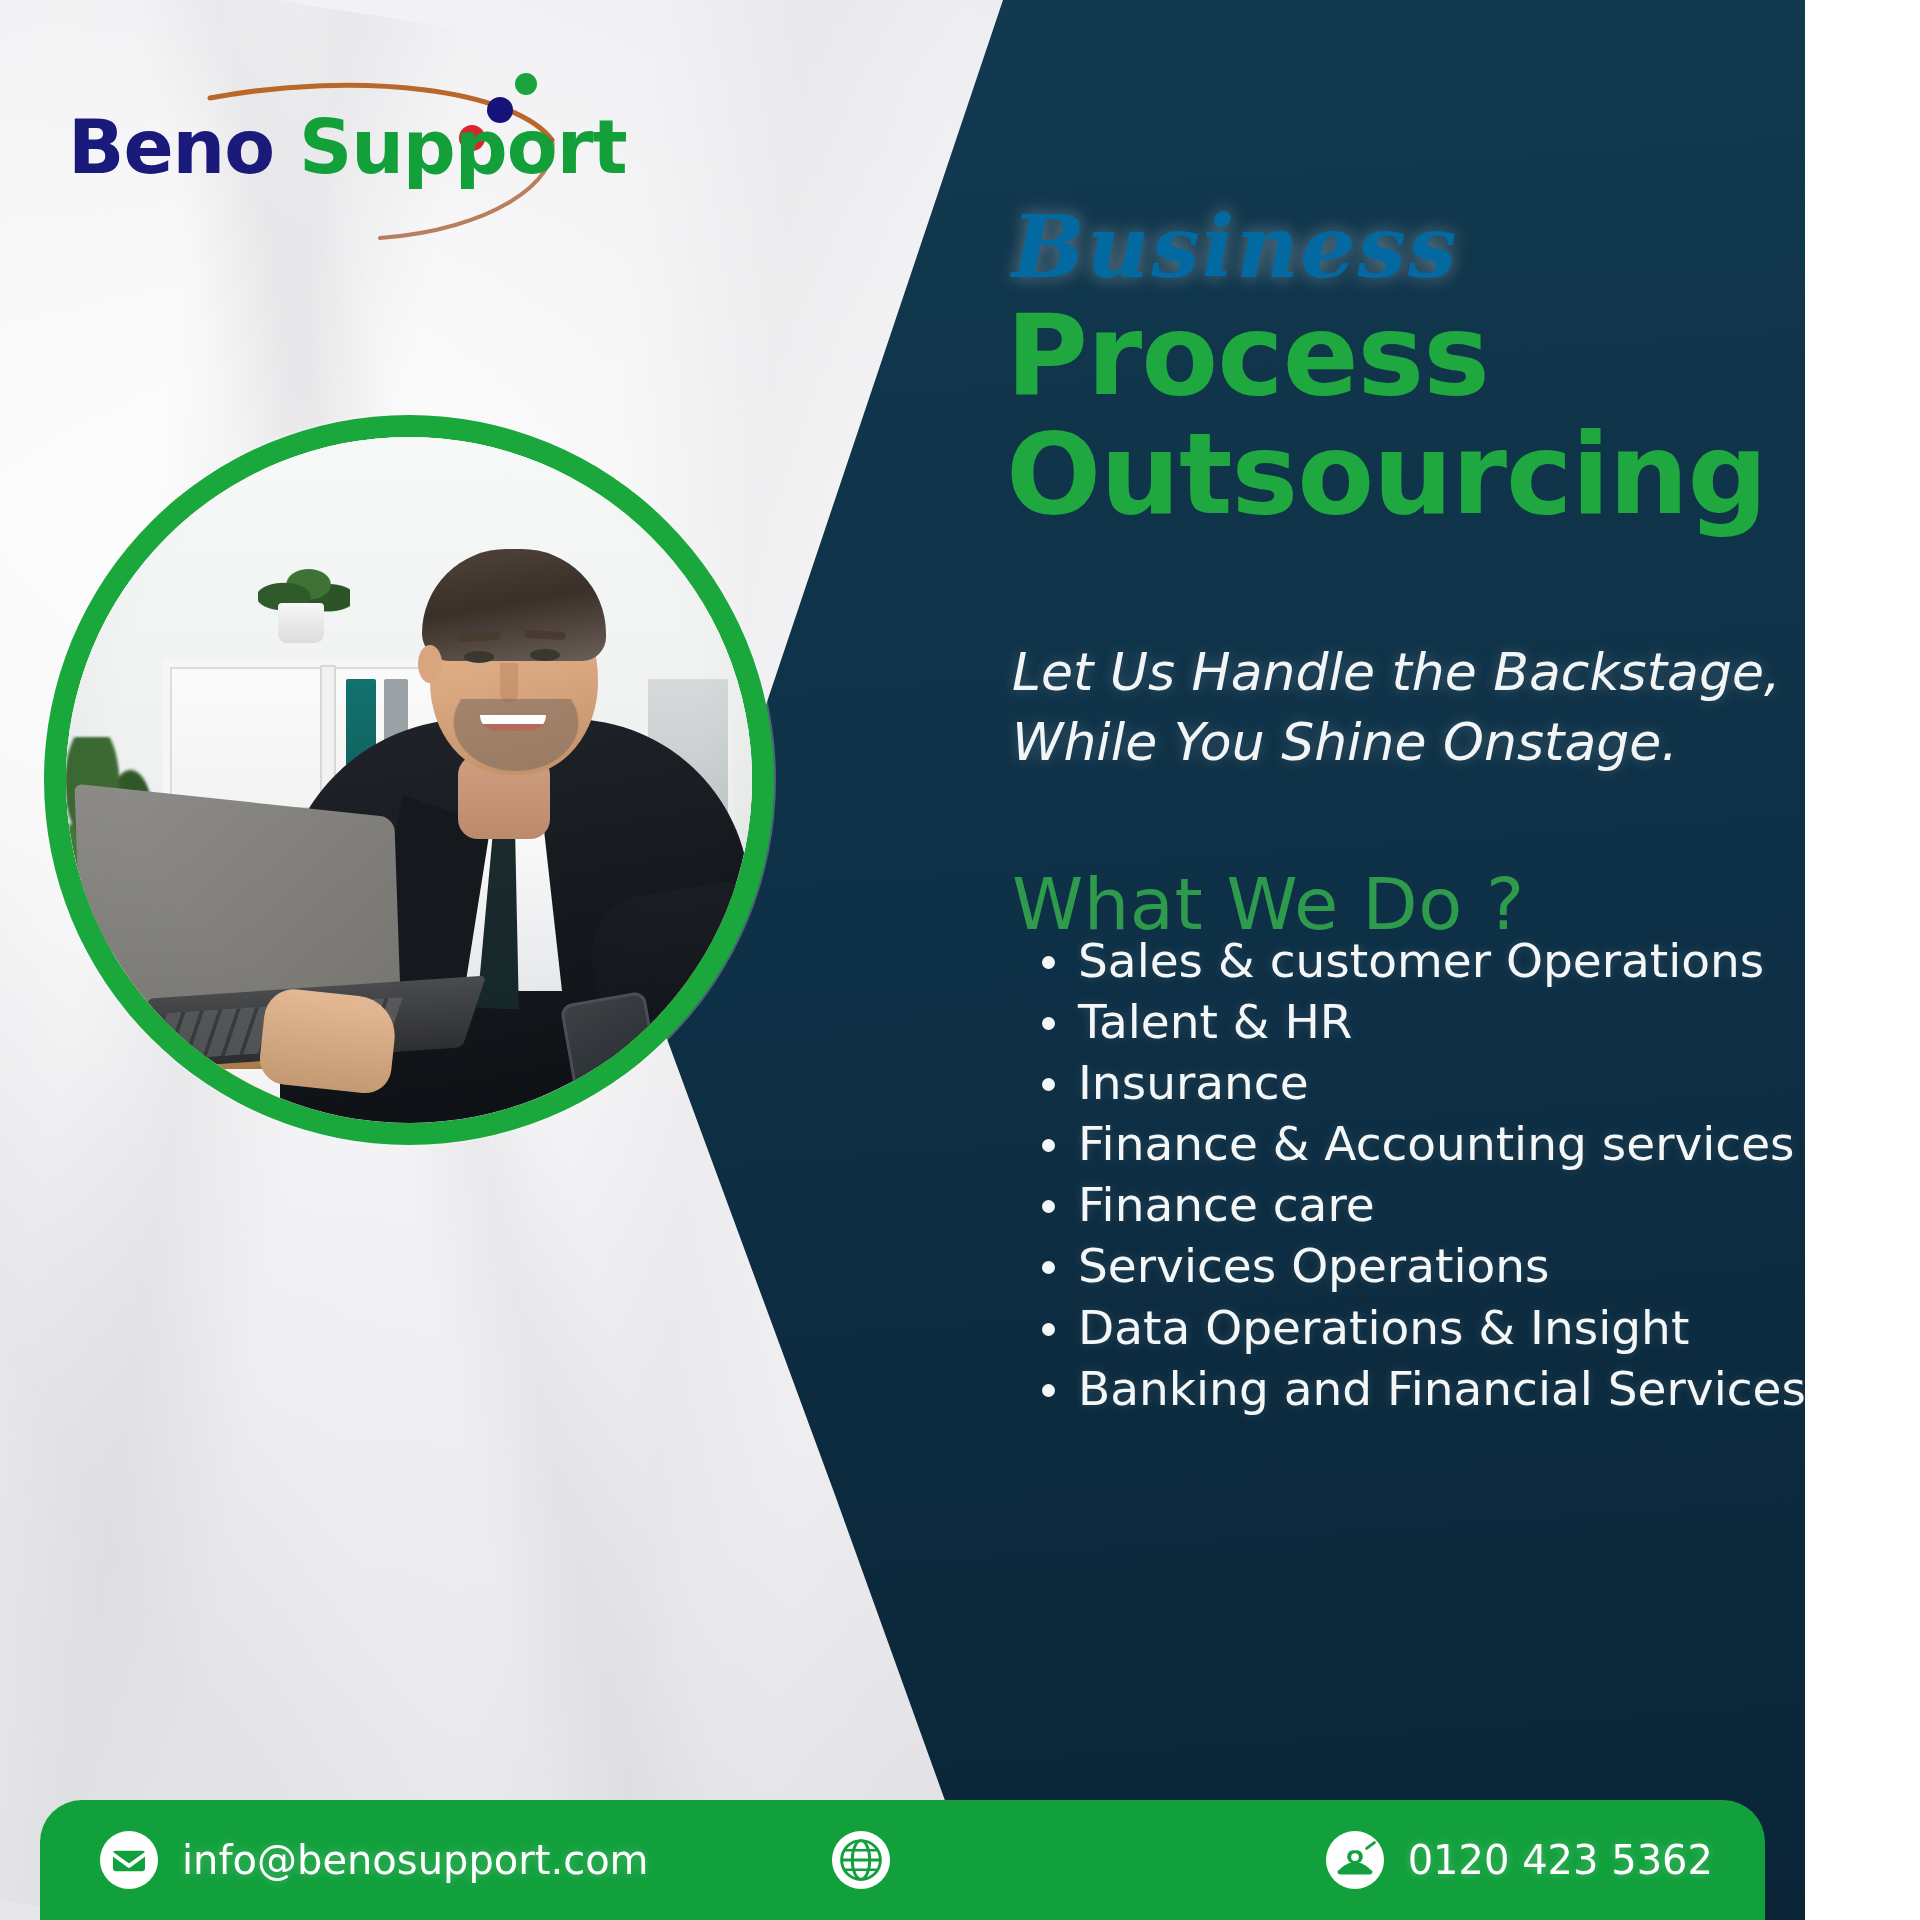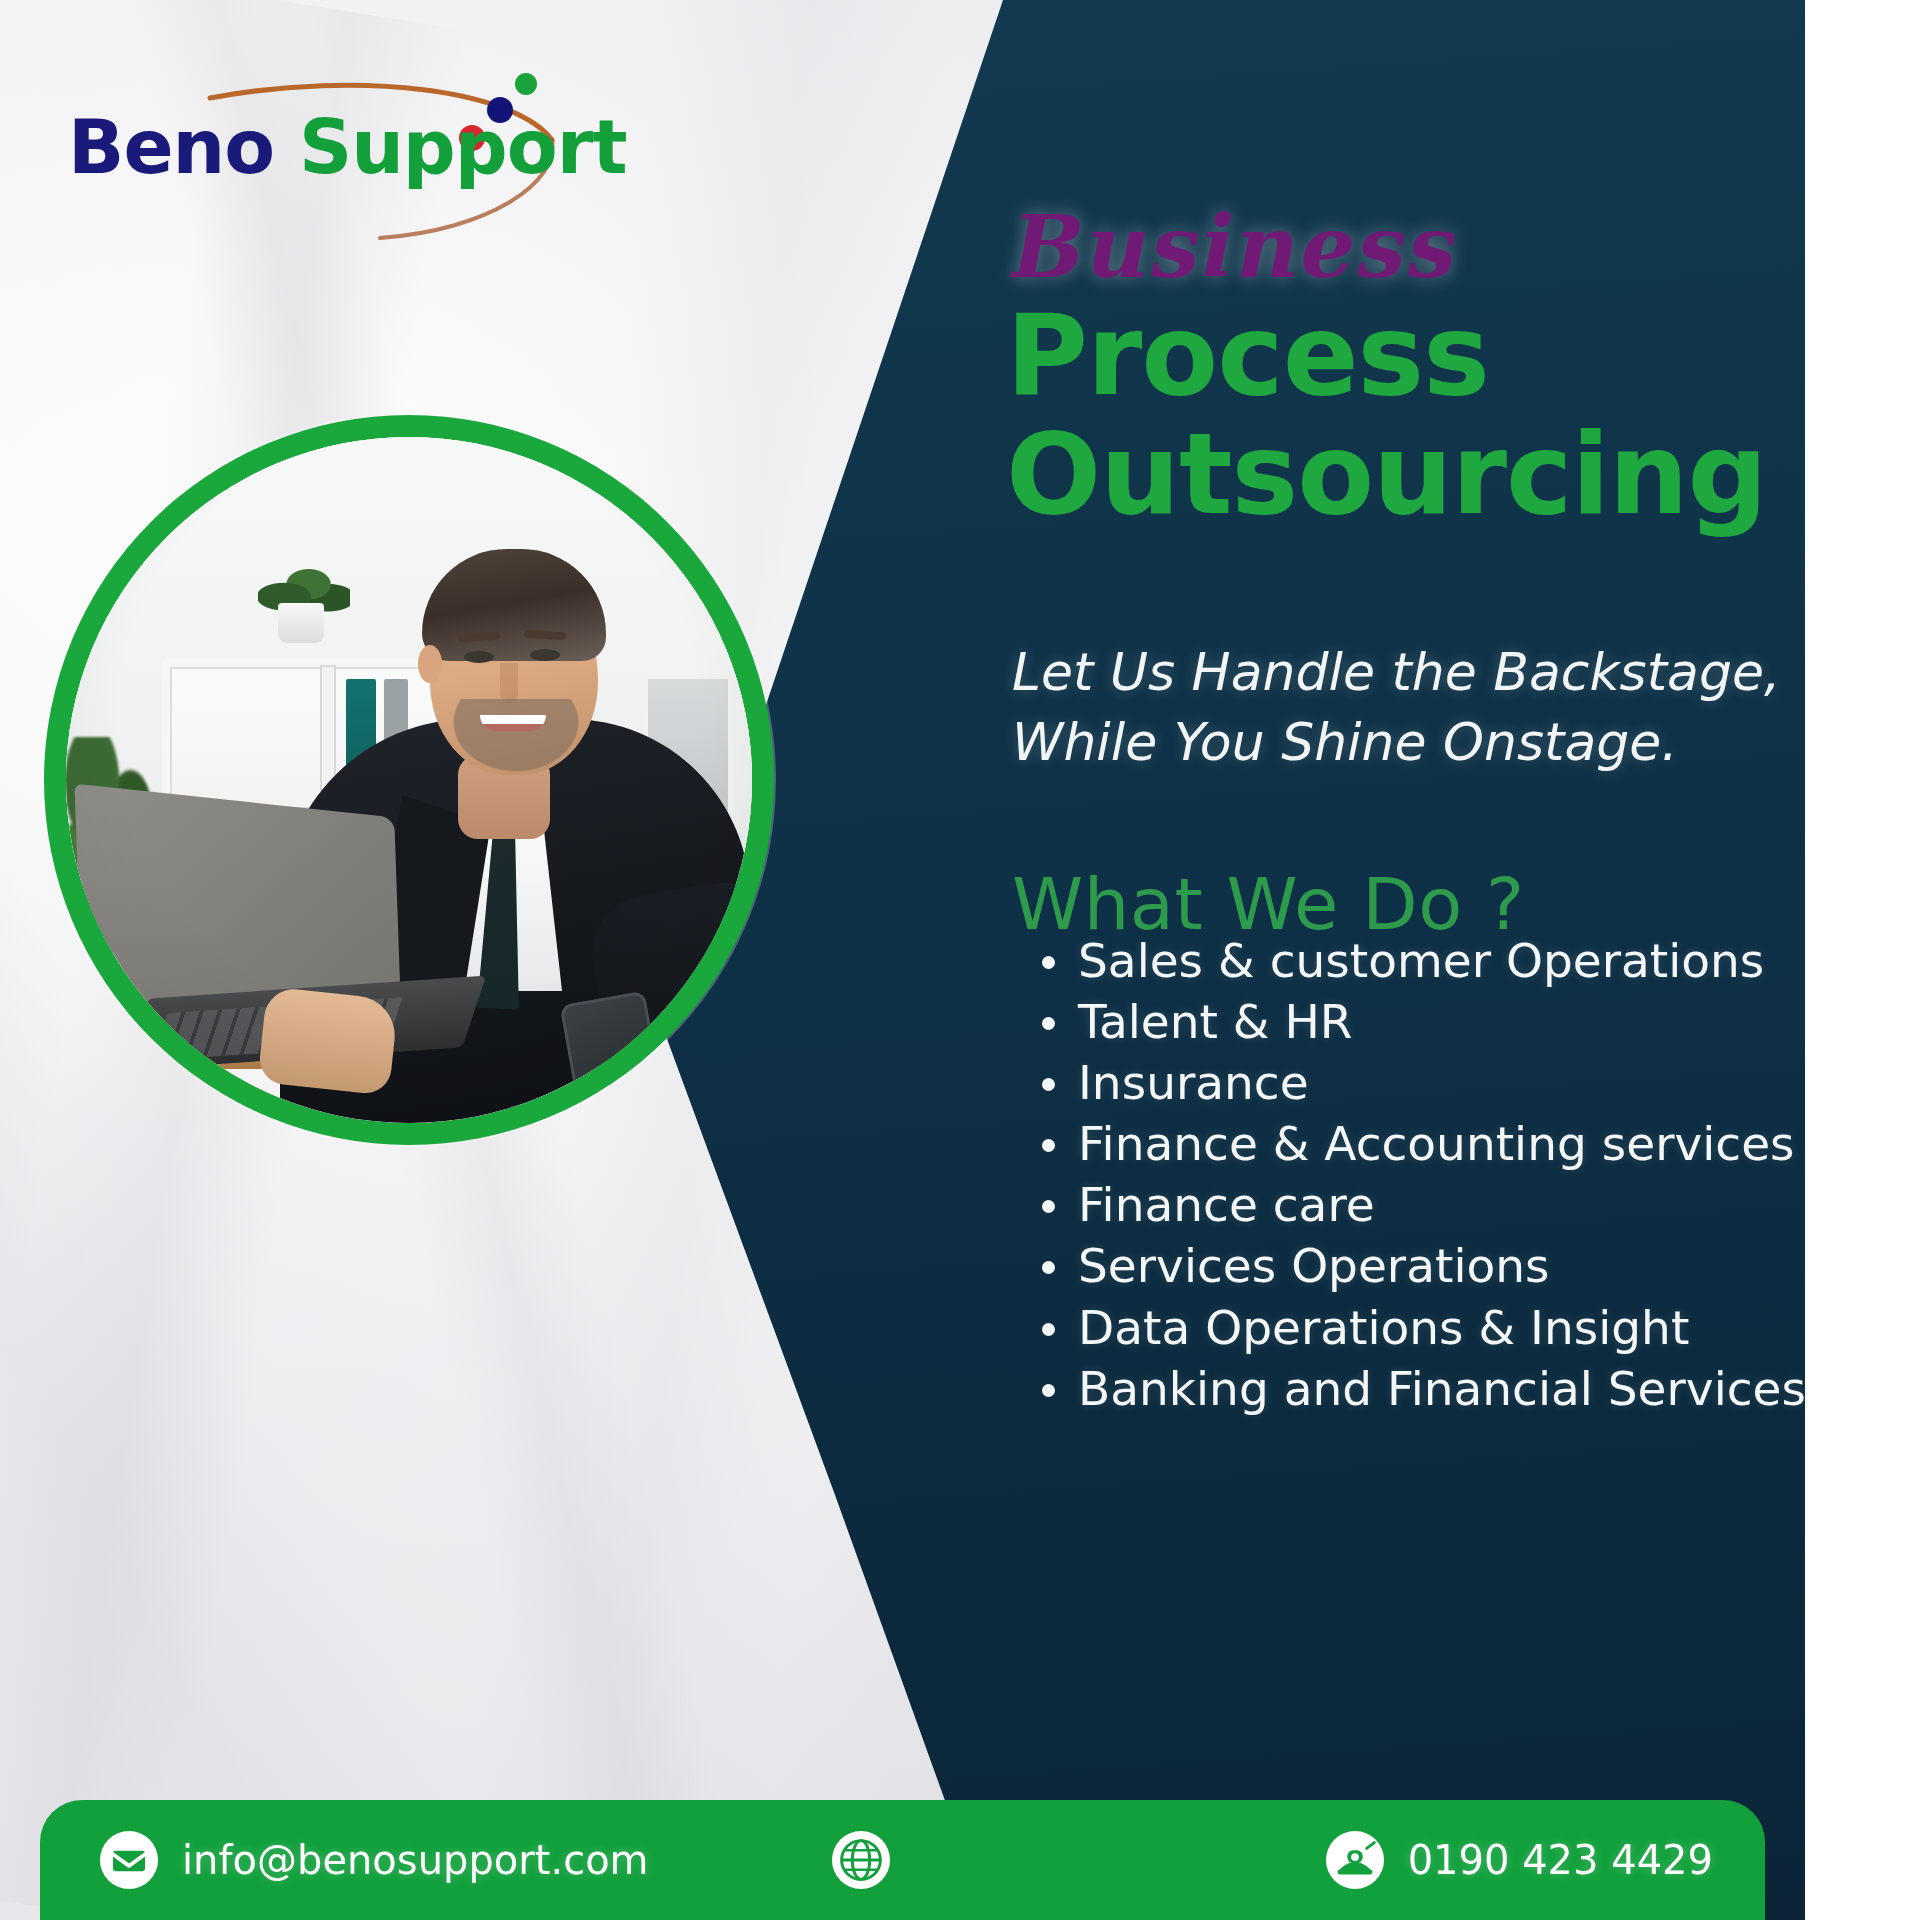--- a/index.html
+++ b/index.html
@@ -145,21 +145,21 @@
   .logo{position:absolute;left:60px;top:62px;width:520px;height:140px;}
   .logo-text{font-family:"DejaVu Sans", sans-serif;font-weight:bold;font-size:74px;letter-spacing:-1px;
     position:absolute;left:8px;top:42px;white-space:nowrap;}
   .logo-beno{color:#1a1a7a;}
   .logo-support{color:#13a03a;}
   .logo-arc{position:absolute;left:0;top:0;}
 
   
   .right-col{position:absolute;left:1012px;top:0;width:908px;height:1920px;}
   .kicker{
-    position:absolute;left:0;top:196px;color:#701a75;
+    position:absolute;left:0;top:196px;color:#0369a1;
     font-family:"DejaVu Serif", serif;font-style:italic;font-weight:bold;
     font-size:86px;letter-spacing:2px;
     text-shadow:0 0 18px rgba(255,255,255,.35);
   }
   .headline{
     position:absolute;left:-6px;top:296px;width:920px;
     color:#1fa83f;font-family:"DejaVu Sans", sans-serif;font-weight:bold;
     font-size:112px;line-height:1.06;letter-spacing:-1px;
   }
   .headline .l2{display:block;}
@@ -332,18 +332,18 @@
 
     <div class="fitem fi-phone">
       <svg class="ficon" viewBox="0 0 64 64">
         <circle cx="32" cy="32" r="30" fill="#ffffff"></circle>
         <path d="M18 40 q14 -12 28 0 l4 4 H14 z" fill="#11a03c"></path>
         <rect x="24" y="22" width="16" height="13" rx="6" fill="#11a03c"></rect>
         <circle cx="32" cy="29" r="4" fill="#ffffff"></circle>
         <rect x="14" y="42" width="36" height="5" rx="2.5" fill="#11a03c"></rect>
         <line x1="44" y1="20" x2="52" y2="14" stroke="#11a03c" stroke-width="3" stroke-linecap="round"></line>
       </svg>
-      <span>0190 423 4429</span>
+      <span>0120 423 5362</span>
     </div>
 
   </div>
 
 </div>
 
 </body></html>

